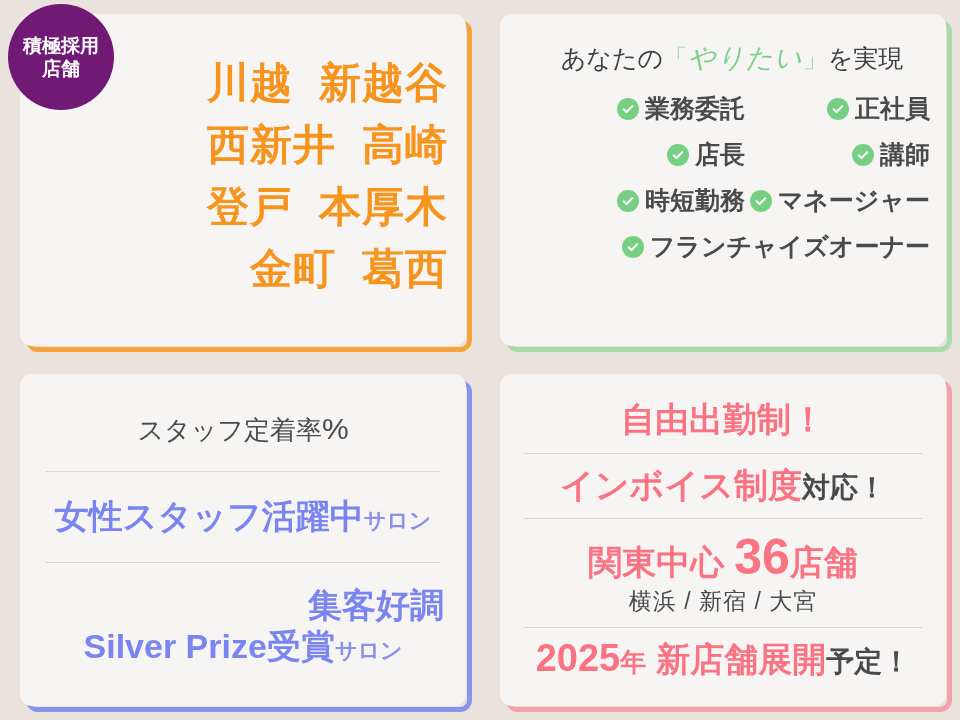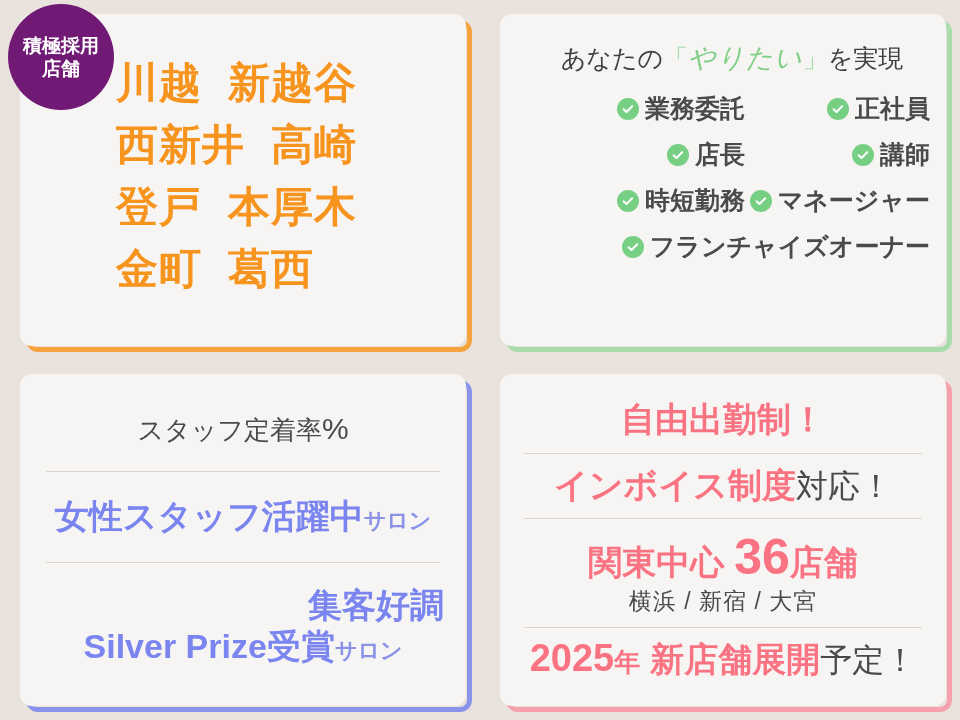--- a/index.html
+++ b/index.html
@@ -63,20 +63,21 @@
 
   
   .c1 .card-edge { border-color: #f5a33c; }
   .stores {
     padding: 12px 18px 20px 96px;
     display: flex;
     flex-direction: column;
     justify-content: center;
     gap: 4px;
     height: 100%;
+    text-align: right;
   }
   .store-row {
     color: #f7941e;
     font-weight: bold;
     font-size: 42px;
     line-height: 1.38;
     letter-spacing: 1px;
     white-space: nowrap;
   }
   .store-row .gap { display: inline-block; width: 26px; }
@@ -188,21 +189,21 @@
     height: 100%;
     box-sizing: border-box;
     display: flex;
     flex-direction: column;
     justify-content: space-evenly;
     text-align: center;
   }
   .pink-bold { color: #fa7382; font-weight: bold; font-size: 34px; }
   .pink-num { color: #fa7382; font-weight: bold; font-size: 50px; letter-spacing: 0px; }
   .pink-num-sm { color: #fa7382; font-weight: bold; font-size: 26px; }
-  .dark-sm { color: #4a4a4a; font-weight: normal; font-size: 32px; }
+  .dark-sm { color: #4a4a4a; font-weight: bold; font-size: 28px; }
   .sub-gray { color: #4a4a4a; font-size: 23px; margin-top: 0; letter-spacing: 1px; }
   .sp { display: inline-block; width: 10px; }
 </style>
 </head>
 <body>
 
 <div class="board">
 
   <div class="cell c1">
     <div class="card-edge"></div>

